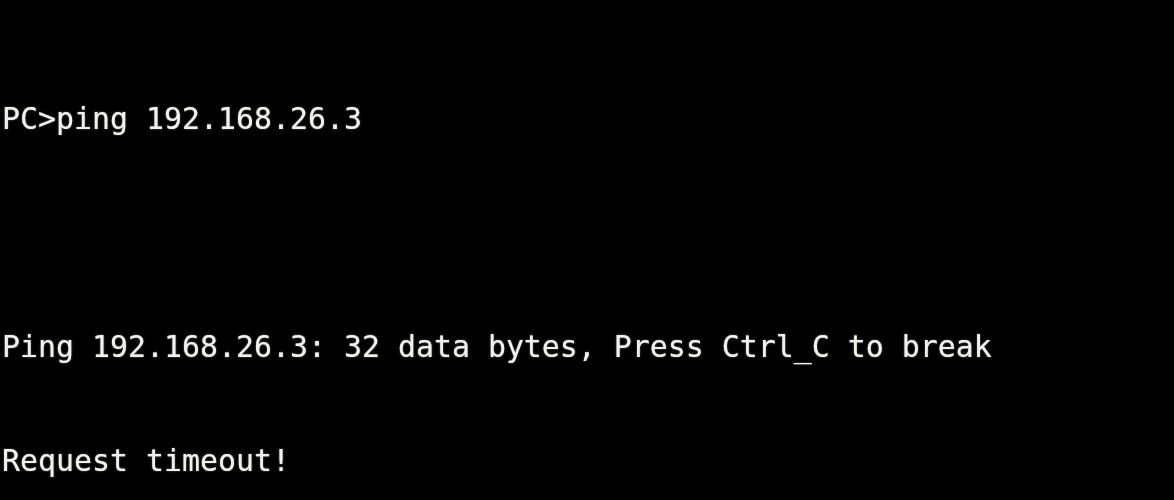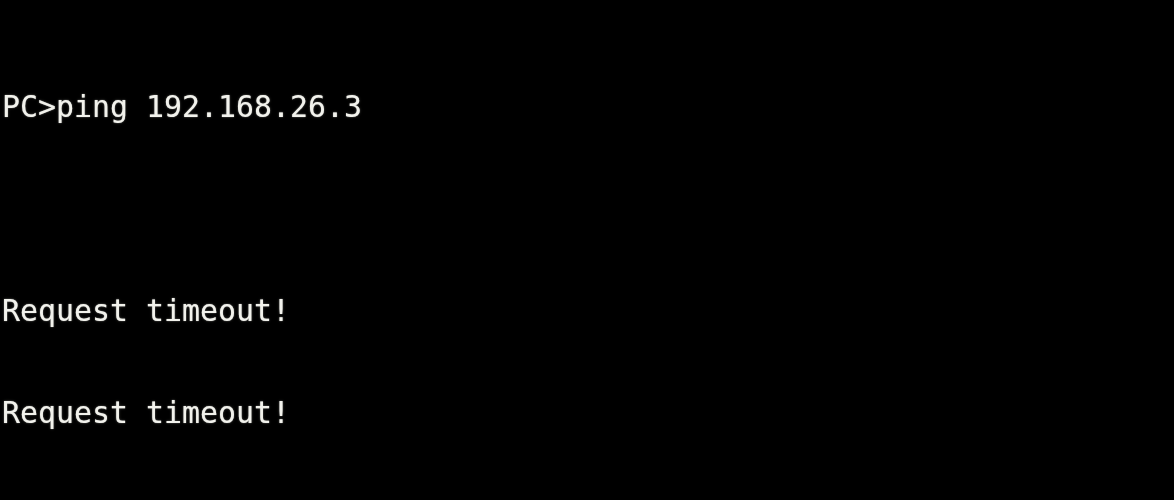--- a/index.html
+++ b/index.html
@@ -35,32 +35,34 @@
     color: #f2f2ec;
     white-space: pre;
     text-shadow: 0 0 1.1px rgba(255,255,255,0.55), 0 0 3px rgba(235,235,225,0.22);
     -webkit-font-smoothing: antialiased;
   }
   .line {
     display: block;
     height: 34px;
     white-space: pre;
     color: #f2f2ec;
+    margin-top: 12px;
   }
   .line.blank {
     color: transparent;
   }
 </style>
 </head>
 <body>
 
 <div id="terminal">
   <div id="terminal-output">
     <span class="line">PC&gt;ping 192.168.26.3</span>
     <span class="line blank"></span>
+    <span class="line">Ping 192.168.26.3: 32 data bytes, Press Ctrl_C to break</span>
     <span class="line">Request timeout!</span>
     <span class="line">Request timeout!</span>
     
     
     
     
     
     
     
     

